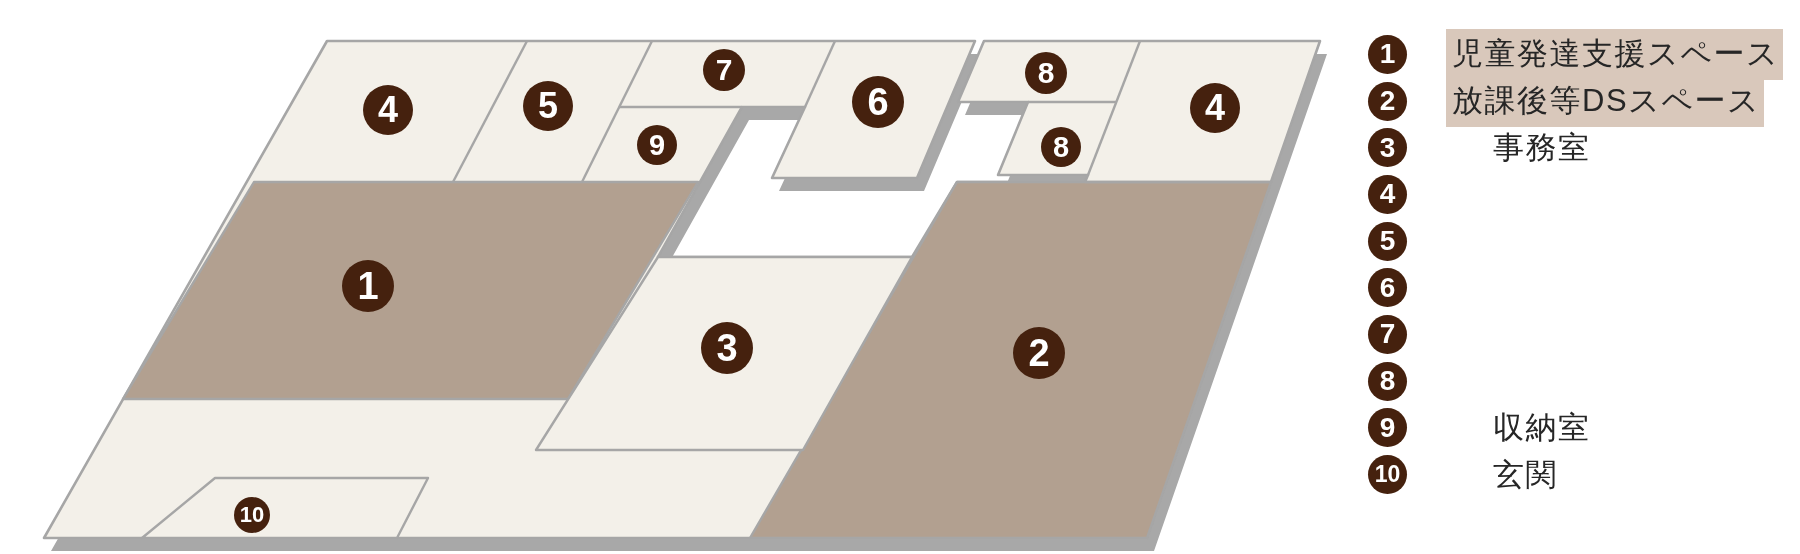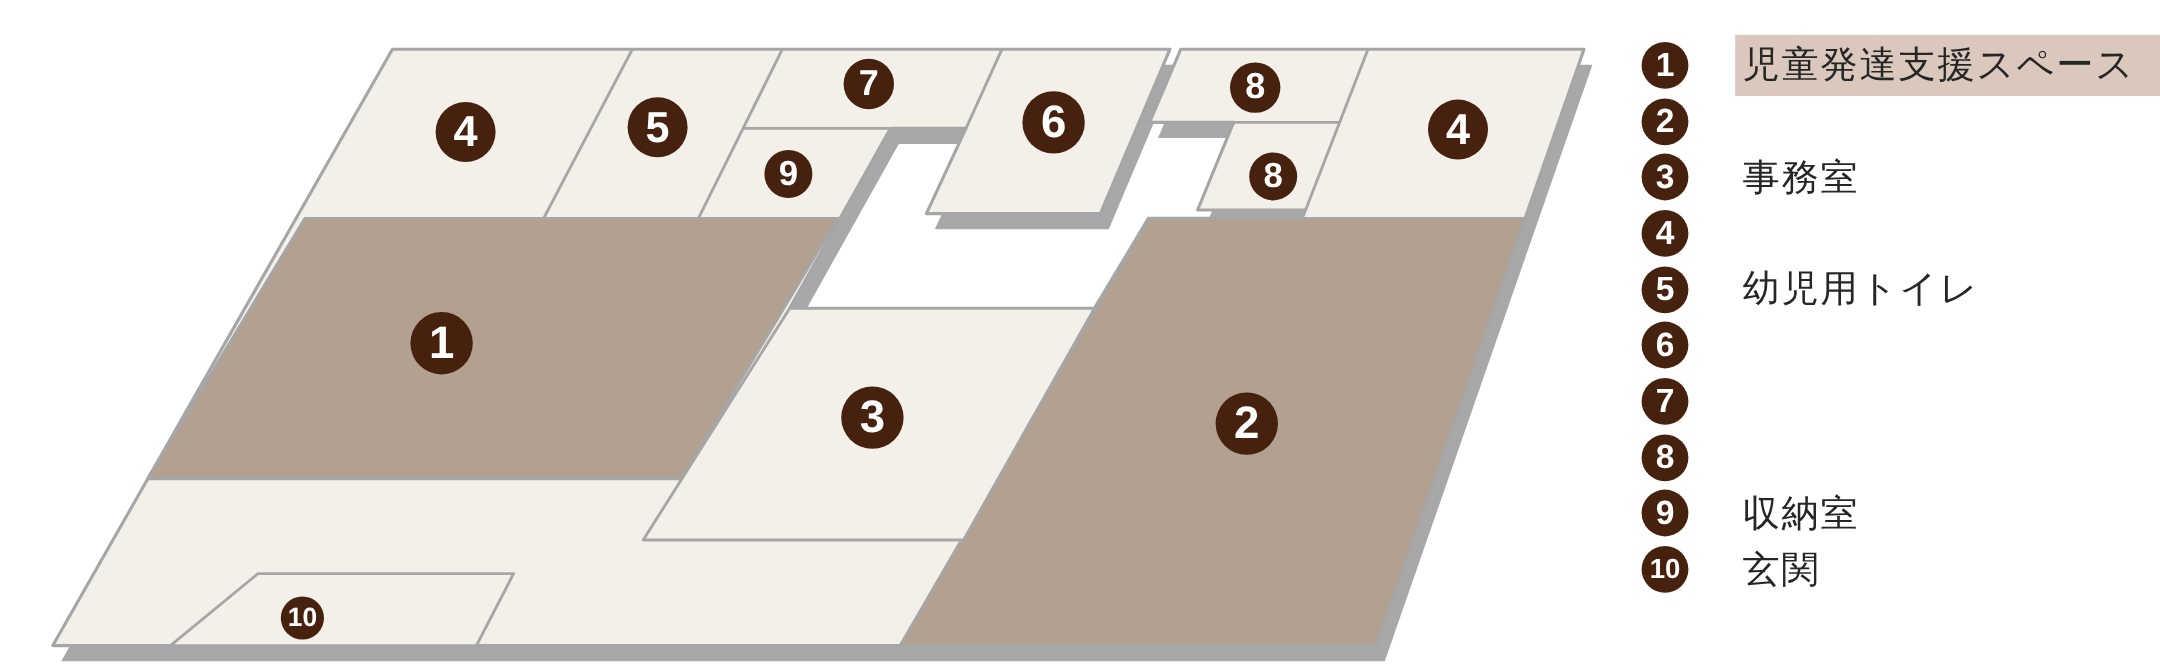--- a/index.html
+++ b/index.html
@@ -26,22 +26,22 @@
 
   
   .legend { position:absolute; left:1368px; top:31px; }
   .legend-row { display:flex; align-items:center; height:46.7px; }
   .lbadge {
     flex:0 0 auto; width:39px; height:39px; border-radius:50%;
     background:var(--badge); color:#fff;
     display:flex; align-items:center; justify-content:center;
     font-weight:bold; font-size:28px; line-height:1; margin-right:45px;
   }
-  .ltext { font-size:31px; color:var(--text); letter-spacing:1.5px; white-space:nowrap; }
-  .ltext.hl { background:var(--hl); padding:4px 21px 5px 6px; margin-left:-6px; }
+  .ltext { font-size:31px; color:var(--text); letter-spacing:1.5px; white-space:nowrap;margin-left:41px; }
+  .ltext.hl { background:var(--hl); padding:4px 4px 5px 6px; margin-left:-6px; }
 </style>
 </head>
 <body>
 
 <div class="stage" style="--cream: #f3f0e9; --accent: #b2a090; --line: #a6a6a6; --slab: #a8a8a8; --badge: #45210e; --hl: #d9c8bb; --text: #262626;">
 
   <svg class="plan-svg" width="1800" height="554" viewBox="0 0 1800 554">
 
     <path class="slab" transform="translate(7,13)" d="M327,41 L975,41 L917,178 L772,178 L805,107 L742,107 L658,257 L912,257 L957,182 L1085,182
          L1088,175 L998,175 L1028,102 L958,102 L984,41 L1320,41 L1147,538 L44,538 Z"></path>
@@ -80,31 +80,31 @@
       <div class="badge" style="left: 234px; top: 497px; width: 36px; height: 36px; font-size: 22px;">10</div>
     </div>
 
   <div class="legend" id="legend">
       <div class="legend-row">
         <span class="lbadge">1</span>
         <span class="ltext hl">児童発達支援スペース</span>
       </div>
       <div class="legend-row">
         <span class="lbadge">2</span>
+        <span class="ltext hl">放課後等DSスペース</span>
       </div>
       <div class="legend-row">
         <span class="lbadge">3</span>
         <span class="ltext">事務室</span>
       </div>
       <div class="legend-row">
         <span class="lbadge">4</span>
       </div>
       <div class="legend-row">
         <span class="lbadge">5</span>
-        <span class="ltext">幼児用トイレ</span>
       </div>
       <div class="legend-row">
         <span class="lbadge">6</span>
       </div>
       <div class="legend-row">
         <span class="lbadge">7</span>
       </div>
       <div class="legend-row">
         <span class="lbadge">8</span>
       </div>

